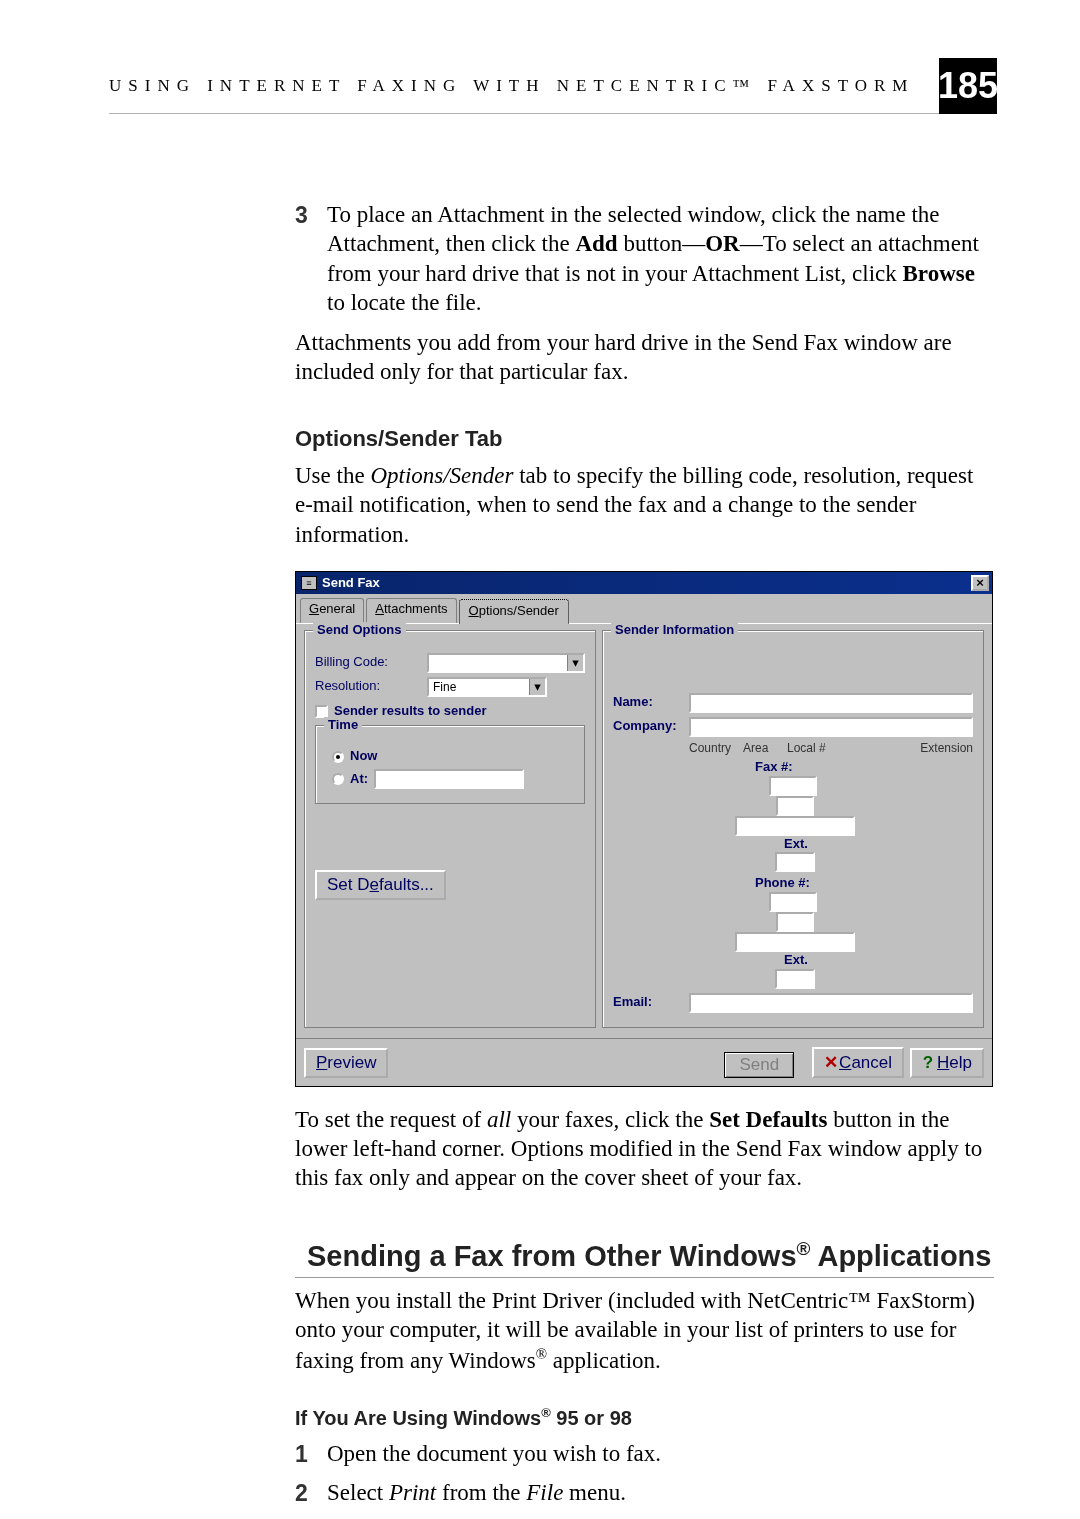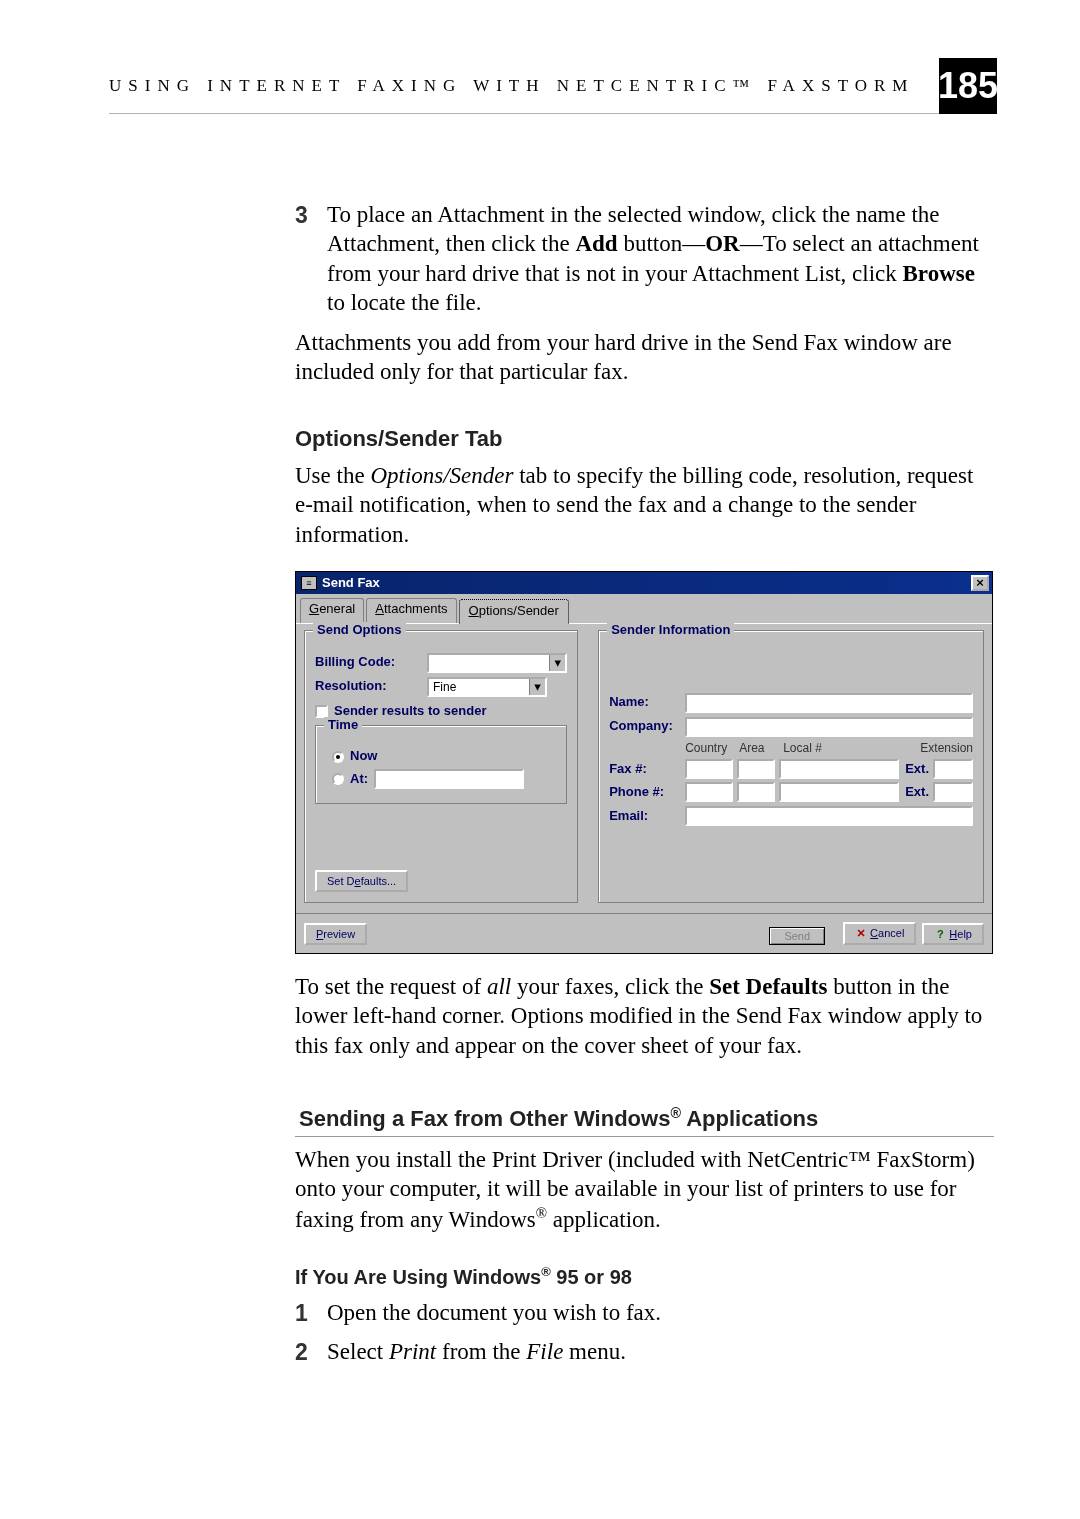--- a/index.html
+++ b/index.html
@@ -72,22 +72,22 @@
     font-family: Liberation Sans, sans-serif;
     font-weight: bold;
     color: #222;
     font-size: 22px;
     margin: 38px 0 6px 0;
   }
   .h1 {
     font-family: Arial, Helvetica, sans-serif;
     font-weight: bold;
     color: #222;
-    font-size: 22px;
-    margin: 44px 0 2px 4px;
+    font-size: 29px;
+    margin: 44px 0 2px 12px;
   }
   .h1-rule {
     height: 1px;
     background: #999;
     margin: 2px 0 8px 0;
   }
   .h3 {
     font-family: Arial, Helvetica, sans-serif;
     font-weight: bold;
     color: #222;
@@ -156,41 +156,41 @@
     border-bottom-color: #c0c0c0;
     padding: 3px 9px;
     position: relative;
     top: 1px;
   }
   .tab u { text-decoration: underline; }
   .tab-body {
     border-top: 1px solid #fff;
     padding: 6px 8px 10px 8px;
     display: flex;
-    gap: 20px;
+    gap: 6px;
   }
   .groupbox {
     border: 1px solid #808080;
     box-shadow: inset 1px 1px 0 #fff;
     padding: 18px 10px 10px 10px;
     position: relative;
     background: #c0c0c0;
   }
   .groupbox .legend {
     position: absolute;
     top: -9px; left: 8px;
     background: #c0c0c0;
     padding: 0 4px;
     color: #000060;
     font-weight: bold;
   }
   .left-col { width: 312px; }
   .right-col { flex: 1; }
   .form-row { display: flex; align-items: center; margin: 4px 0; }
-  .form-row .lbl { color: #000060; font-weight: bold; width: 112px; }
+  .form-row .lbl { color: #000060; font-weight: normal; width: 112px; }
   .combo {
     flex: 1;
     height: 20px;
     border: 2px inset #fff;
     background: #fff;
     display: flex;
     align-items: stretch;
   }
   .combo .text { flex: 1; padding: 1px 4px; font-size: 12px; }
   .combo .arrow {
@@ -215,41 +215,41 @@
     width: 4px; height: 4px; border-radius: 50%; background: #000;
   }
   .textin {
     height: 20px; border: 2px inset #fff; background: #fff;
   }
   .win-btn {
     border: 2px outset #fff;
     background: #c0c0c0;
     padding: 3px 10px;
     font-family: inherit;
-    font-size: 11px;
+    font-size: 17px;
     color: #000060;
     font-weight: normal;
   }
   .win-btn u { text-decoration: underline; }
   .set-defaults { margin-top: 66px; }
   .sender-row { display: flex; align-items: center; margin: 4px 0; }
   .sender-row .lbl { color: #000060; font-weight: bold; width: 76px; }
   .sender-row .field { flex: 1; height: 20px; border: 2px inset #fff; background: #fff; }
   .col-headers {
     display: flex;
     margin-left: 76px;
     font-size: 12px;
     color: #333;
     gap: 6px;
   }
   .col-headers .c1 { width: 48px; }
   .col-headers .c2 { width: 38px; }
   .col-headers .c3 { width: 120px; }
   .col-headers .c4 { width: 60px; text-align: right; flex:1; }
-  .phone-row { display: flex; align-items: center; margin: 3px 0; }
+  .phone-row { display: flex; align-items: center; margin: 3px 0; flex-direction: column; }
   .phone-row .lbl { color: #000060; font-weight: bold; width: 76px; }
   .phone-row .f { height: 20px; border: 2px inset #fff; background: #fff; }
   .phone-row .f1 { width: 48px; }
   .phone-row .f2 { width: 38px; margin-left: 4px; }
   .phone-row .f3 { width: 120px; margin-left: 4px; }
   .phone-row .extlbl { color: #000060; font-weight: bold; margin-left: 6px; }
   .phone-row .f4 { width: 40px; margin-left: 4px; }
   .dialog-footer {
     border-top: 1px solid #808080;
     padding: 8px;

